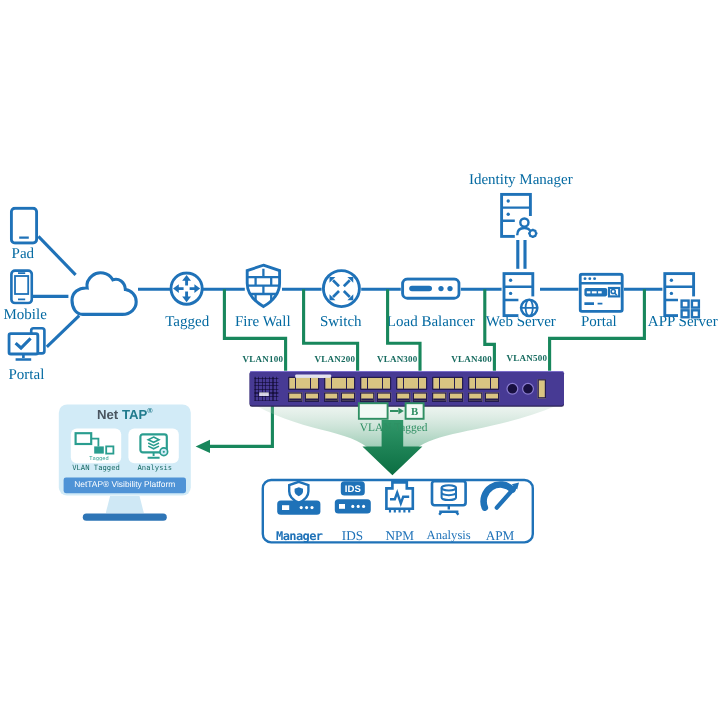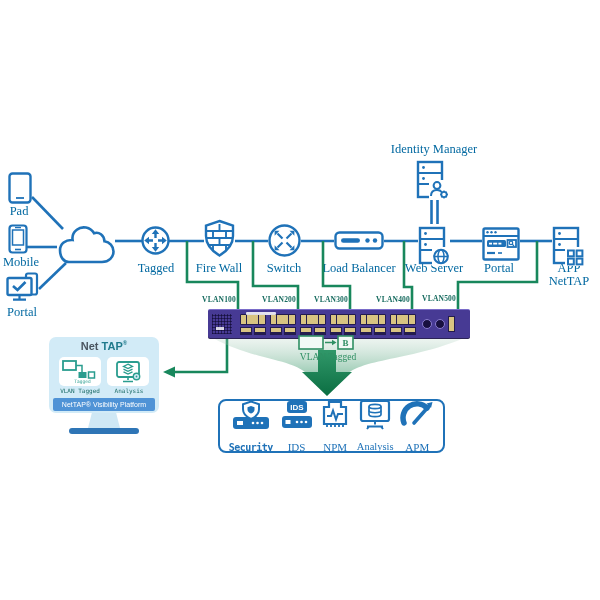--- a/index.html
+++ b/index.html
@@ -237,21 +237,21 @@
     <circle cx="7.5" cy="7.5" r="1.4" fill="#1f72b8"></circle>
       <circle cx="7.5" cy="18.5" r="1.4" fill="#1f72b8"></circle>
     <rect x="13" y="21" width="21" height="19" fill="#fff"></rect>
     <g fill="#fff" stroke="#1f72b8" stroke-width="2">
       <rect x="16" y="24.5" width="5.8" height="5.8"></rect>
         <rect x="24.6" y="24.5" width="5.8" height="5.8"></rect>
       <rect x="16" y="32.6" width="5.8" height="5.8"></rect>
         <rect x="24.6" y="32.6" width="5.8" height="5.8"></rect>
     </g>
   </svg>
-  <div class="lbl" style="left:538px;top:262px;width:62px">APP NetTAP</div>
+  <div class="lbl" style="left:538px;top:262px;width:62px">APP Server</div>
 
   <div class="vlan" style="left:194px;top:295px">VLAN100</div>
   <div class="vlan" style="left:254px;top:295px">VLAN200</div>
   <div class="vlan" style="left:306px;top:295px">VLAN300</div>
   <div class="vlan" style="left:368px;top:295px">VLAN400</div>
   <div class="vlan" style="left:414px;top:294px">VLAN500</div>
 
   <div class="device">
     <div class="vent"></div>
     <div class="devlogo"></div>
@@ -354,21 +354,21 @@
     <div class="tool">
       <svg width="40" height="31" viewBox="0 0 40 31">
         <rect x="2" y="17" width="36" height="12" rx="3" fill="#1f72b8"></rect>
         <rect x="6" y="21" width="6" height="4" fill="#fff"></rect>
         <circle cx="22" cy="23" r="1.3" fill="#fff"></circle>
           <circle cx="26.5" cy="23" r="1.3" fill="#fff"></circle>
         <circle cx="31" cy="23" r="1.3" fill="#fff"></circle>
         <path d="M20,1.5 l8,2.8 v5 c0,4.8 -3.4,7.6 -8,9.5 c-4.6,-1.9 -8,-4.7 -8,-9.5 v-5 z" fill="#fff" stroke="#1f72b8" stroke-width="2"></path>
         <path d="M20,6 l3.5,1.2 v2.2 c0,2.1 -1.5,3.3 -3.5,4.1 c-2,-0.8 -3.5,-2 -3.5,-4.1 v-2.2 z" fill="#1f72b8"></path>
       </svg>
-      <div class="tname mono">Security</div>
+      <div class="tname mono">Manager</div>
     </div>
     <div class="tool">
       <svg width="34" height="31" viewBox="0 0 34 31">
         <rect x="2" y="17" width="30" height="12" rx="3" fill="#1f72b8"></rect>
         <rect x="5.5" y="21" width="5" height="4" fill="#fff"></rect>
         <circle cx="17" cy="23" r="1.3" fill="#fff"></circle>
           <circle cx="21.5" cy="23" r="1.3" fill="#fff"></circle>
         <circle cx="26" cy="23" r="1.3" fill="#fff"></circle>
         <rect x="7" y="2" width="20" height="12" rx="3" fill="#1f72b8"></rect>
         <text x="17" y="11" font-size="8" font-weight="bold" fill="#fff" text-anchor="middle" font-family="Liberation Sans, sans-serif">IDS</text>

